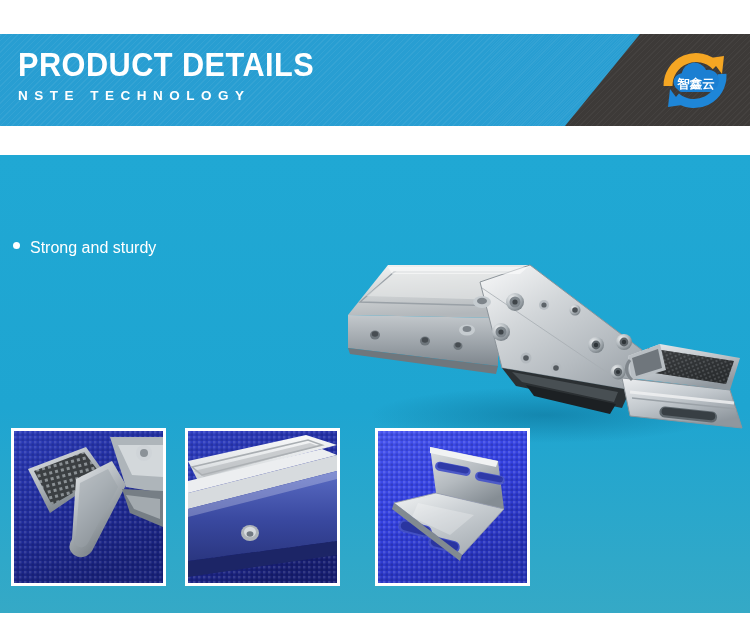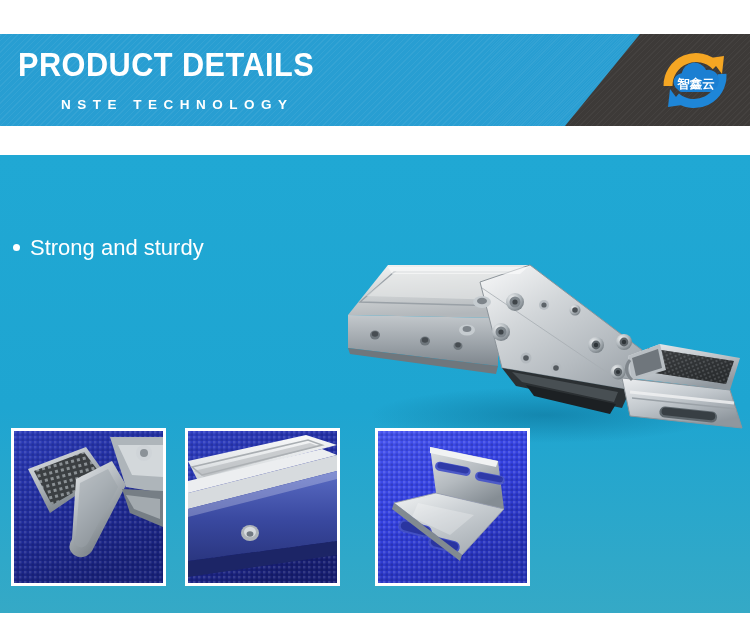--- a/index.html
+++ b/index.html
@@ -78,23 +78,22 @@
     transform: scaleX(0.93);
     transform-origin: left center;
     white-space: nowrap;
   }
   .header-subtitle {
     color: #ffffff;
     font-size: 13.5px;
     font-weight: bold;
     letter-spacing: 6.5px;
     line-height: 20px;
-    margin-top: 11px;
+    margin-top: 2px;
     white-space: nowrap;
-    text-align: center;
   }
 
   
   .logo {
     position: absolute;
     right: 14px;
     top: 6px;
     width: 82px;
     height: 80px;
     z-index: 5;
@@ -128,21 +127,21 @@
     height: 7px;
     border-radius: 50%;
     background: #ffffff;
     margin-right: 10px;
     flex: 0 0 auto;
     position: relative;
     top: -4px;
   }
   .bullet-text {
     color: #ffffff;
-    font-size: 22px;
+    font-size: 16px;
     line-height: 26px;
     white-space: nowrap;
   }
 
   
   .hero-photo {
     position: absolute;
     left: 330px;
     top: 85px;
     width: 420px;

